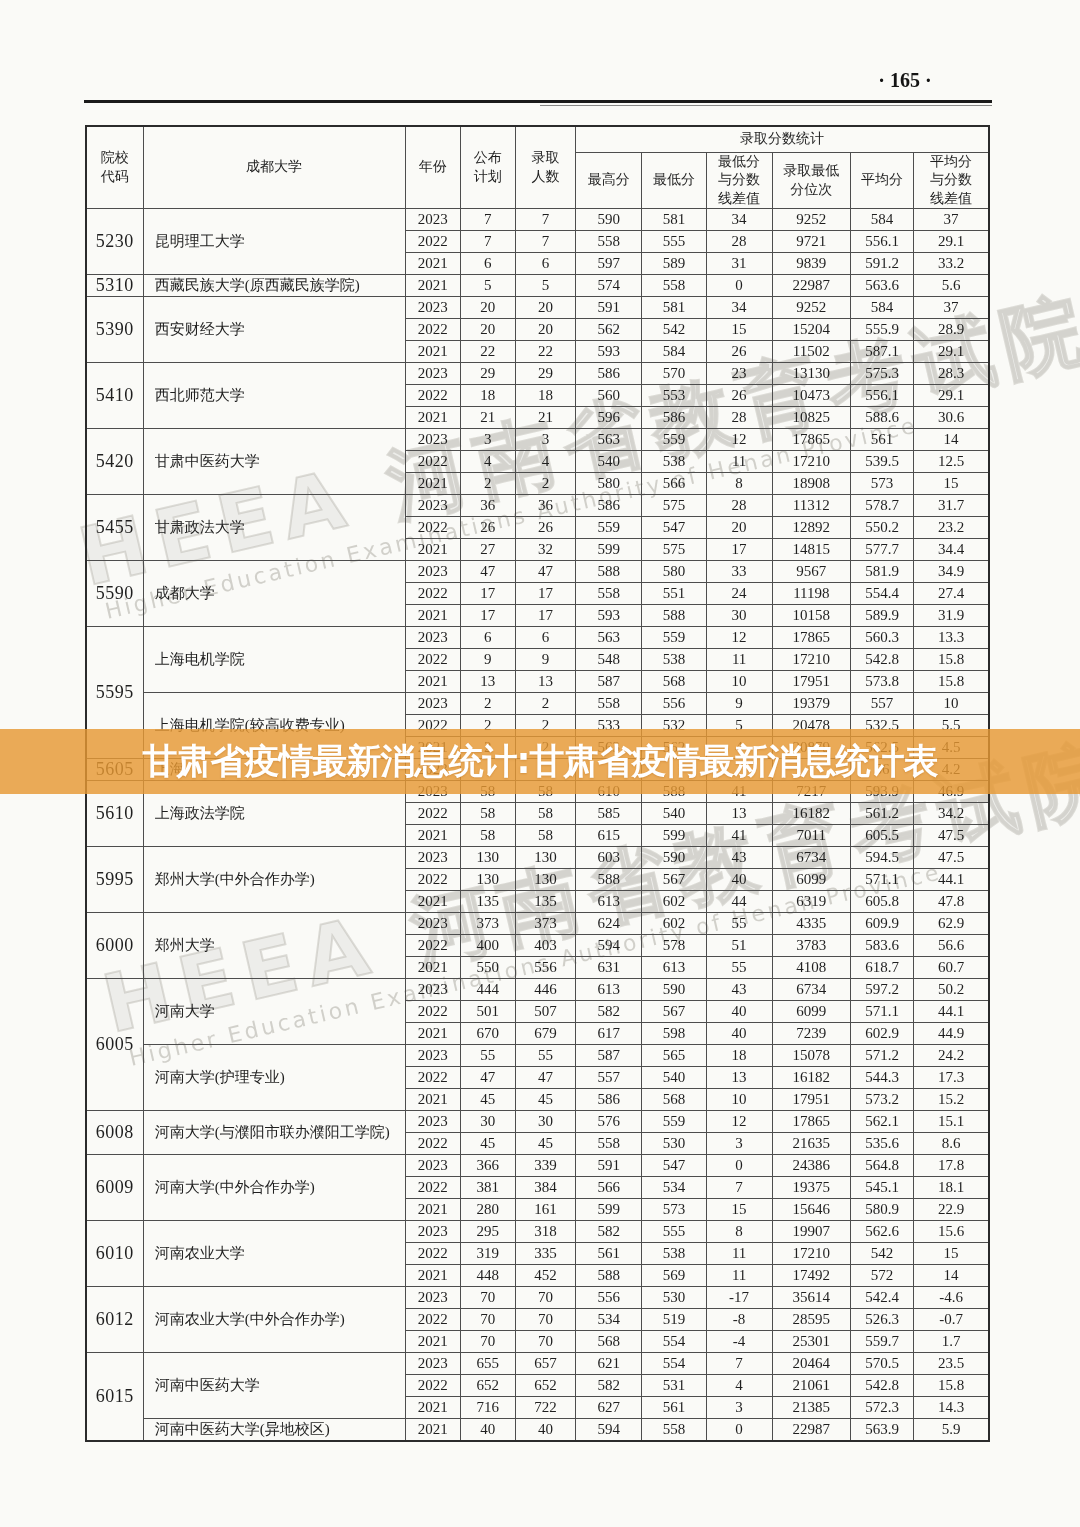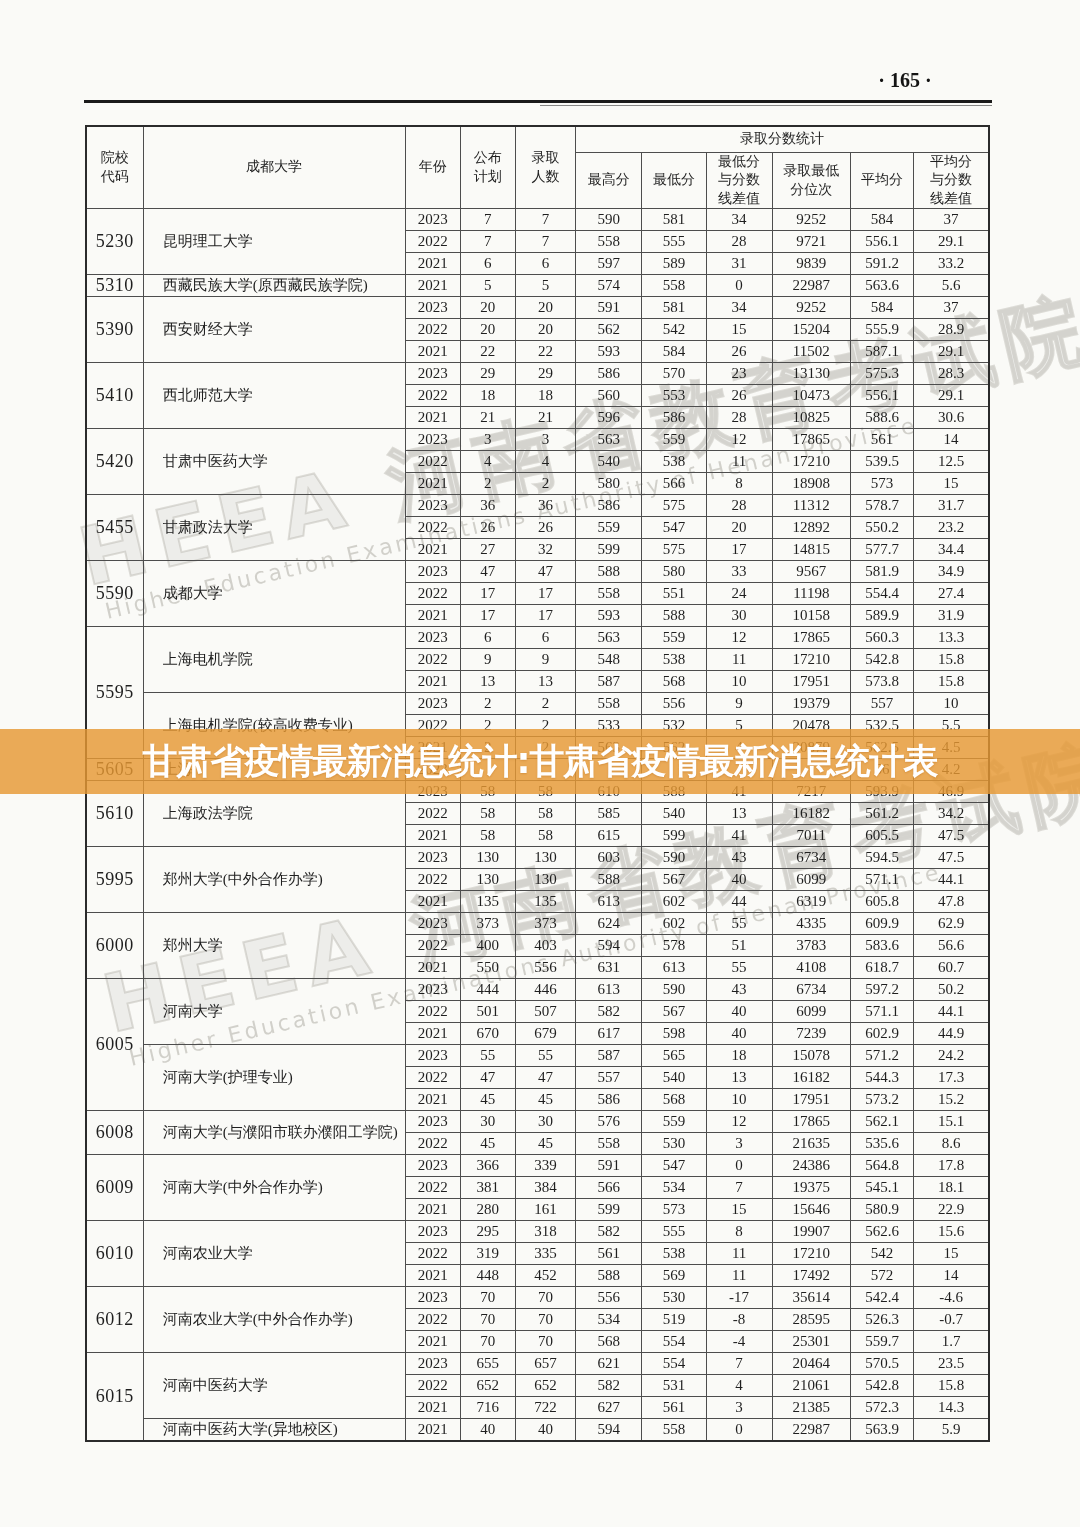--- a/index.html
+++ b/index.html
@@ -51,21 +51,21 @@
     border:1px solid #4d4d4d; padding:0; text-align:center;
     color:#1f1f1f; overflow:hidden;
   }
   .tbl thead th {
     font-weight:normal; font-size:14px; line-height:1.3;
     white-space:pre-line; vertical-align:middle;
   }
   .tbl thead tr.group-row th.group-th { height:25px; }
   .tbl thead tr.sub-row th { height:55px; }
   .tbl tbody td { height:21px; font-size:15px; line-height:21px; white-space:nowrap; }
-  .tbl tbody td.name-cell { text-align:left; padding-left:19px; font-size:15px; }
+  .tbl tbody td.name-cell { text-align:left; padding-left:11px; font-size:15px; }
   .tbl tbody td.code-cell { font-size:18px; letter-spacing:.5px; }
 
   
   .banner {
     position:absolute; left:0; top:729px; width:1080px; height:65px; z-index:5;
     background:rgba(230,153,51,0.82);
     display:flex; align-items:center; justify-content:center;
   }
   .banner-text {
     font-family:"DejaVu Sans","Liberation Sans",sans-serif; font-weight:900;

